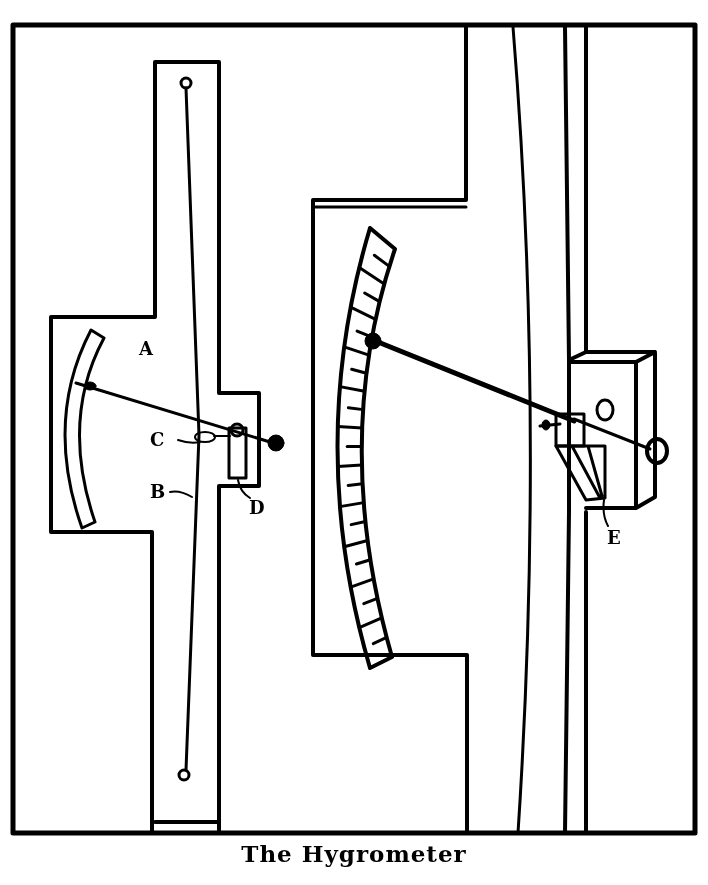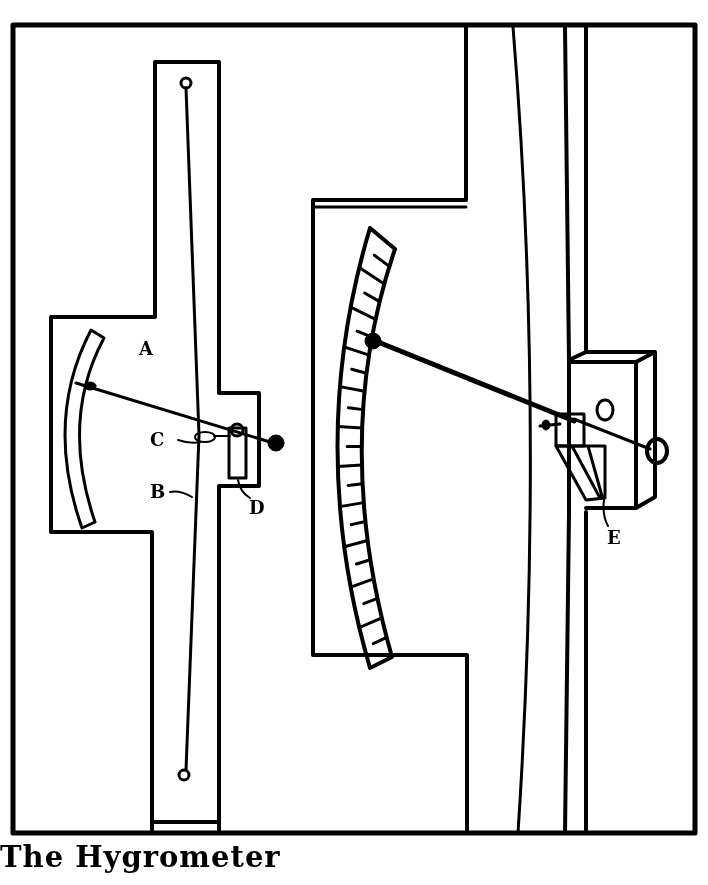--- a/index.html
+++ b/index.html
@@ -1,21 +1,22 @@
 <!DOCTYPE html>
 <html><head>
 <meta charset="utf-8">
 <style>
   html, body { margin: 0; padding: 0; background: #ffffff; }
   body { width: 708px; height: 885px; position: relative; overflow: hidden; }
   #figure { position: absolute; left: 0; top: 0; width: 708px; height: 885px; }
   .caption {
     position: absolute; left: 0; top: 840px; width: 708px;
+    text-align: center;
     font-family: "DejaVu Serif", "Liberation Serif", serif;
-    font-weight: bold; font-size: 29px; color: #000; letter-spacing: 1px;
+    font-weight: bold; font-size: 23px; color: #000; letter-spacing: 1px;
   }
   .lbl { font-family: "DejaVu Serif", "Liberation Serif", serif; font-weight: bold; font-size: 18px; fill: #000; }
 </style>
 </head>
 <body>
 
 <svg id="figure" viewBox="0 0 708 885" xmlns="http://www.w3.org/2000/svg">
   <g fill="none" stroke="#000" stroke-linecap="round" stroke-linejoin="round">
 
     <rect x="13" y="25" width="682" height="808" stroke-width="5"></rect>

